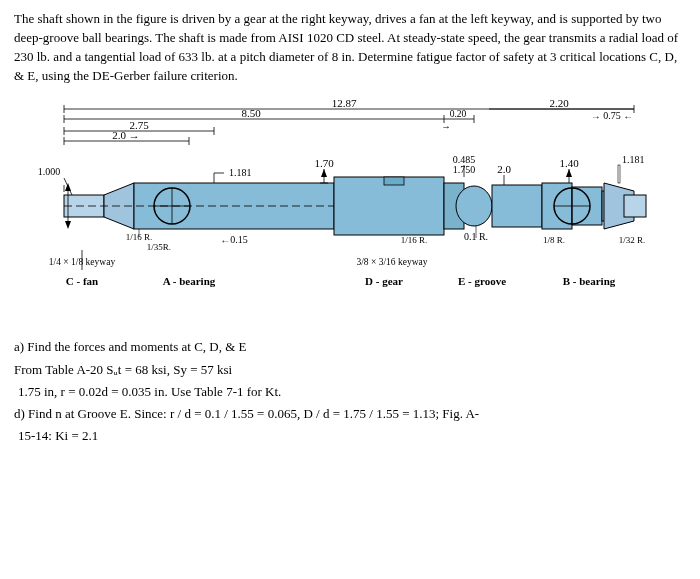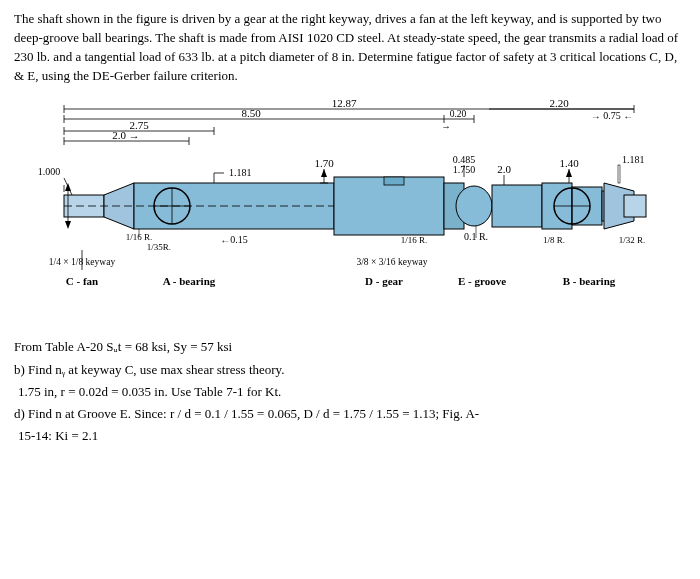--- a/index.html
+++ b/index.html
@@ -171,18 +171,18 @@
 
     <polygon points="555,74 552,82 558,82" fill="black"></polygon>
 
     <line x1="54" y1="92" x2="54" y2="130" stroke="black" stroke-width="0.8"></line>
     <polygon points="54,88 51,96 57,96" fill="black"></polygon>
     <polygon points="54,134 51,126 57,126" fill="black"></polygon>
   </svg>
 </div>
 
 <div class="solution-text">
+  <p>a)  Find the forces and moments at C, D, &amp; E</p>
   <p>From Table A-20 Sᵤt = 68 ksi, Sy = 57 ksi</p>
-  <p>b)  Find nᵧ at keyway C, use max shear stress theory.</p>
   <p class="indent">1.75 in, r = 0.02d = 0.035 in. Use Table 7-1 for Kt.</p>
   <p>d)  Find n at Groove E. Since: r / d = 0.1 / 1.55 = 0.065, D / d = 1.75 / 1.55 = 1.13; Fig. A-</p>
   <p class="indent">15-14: Ki = 2.1</p>
 </div>
 
 </body></html>

